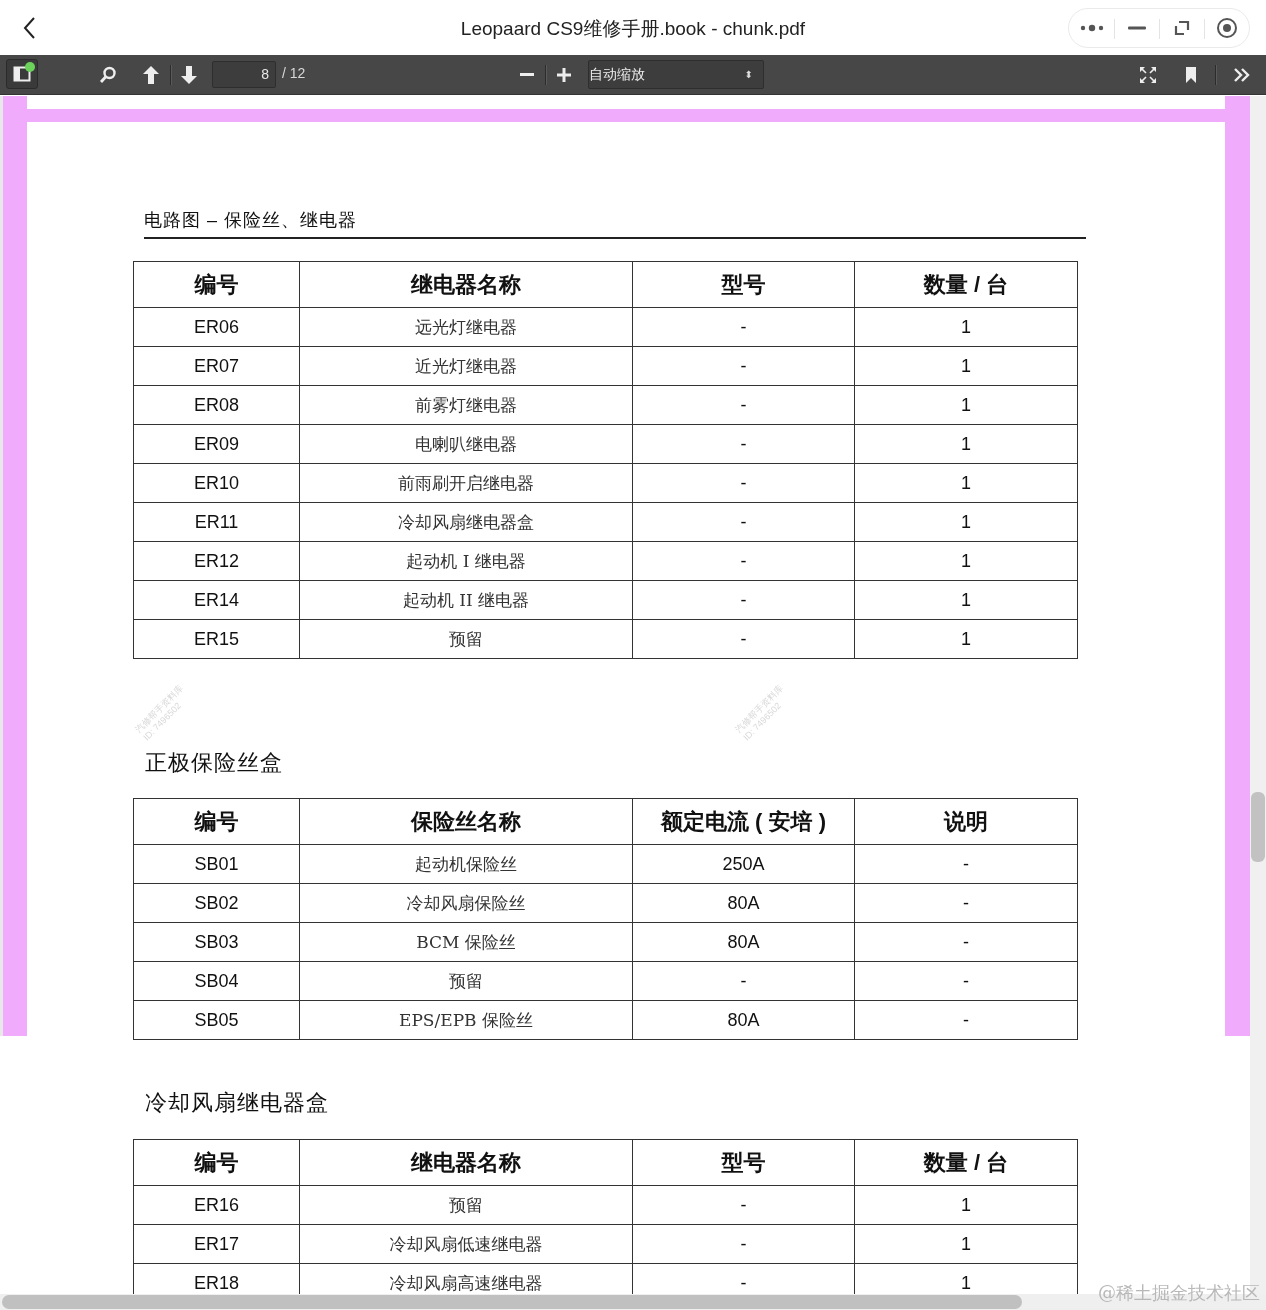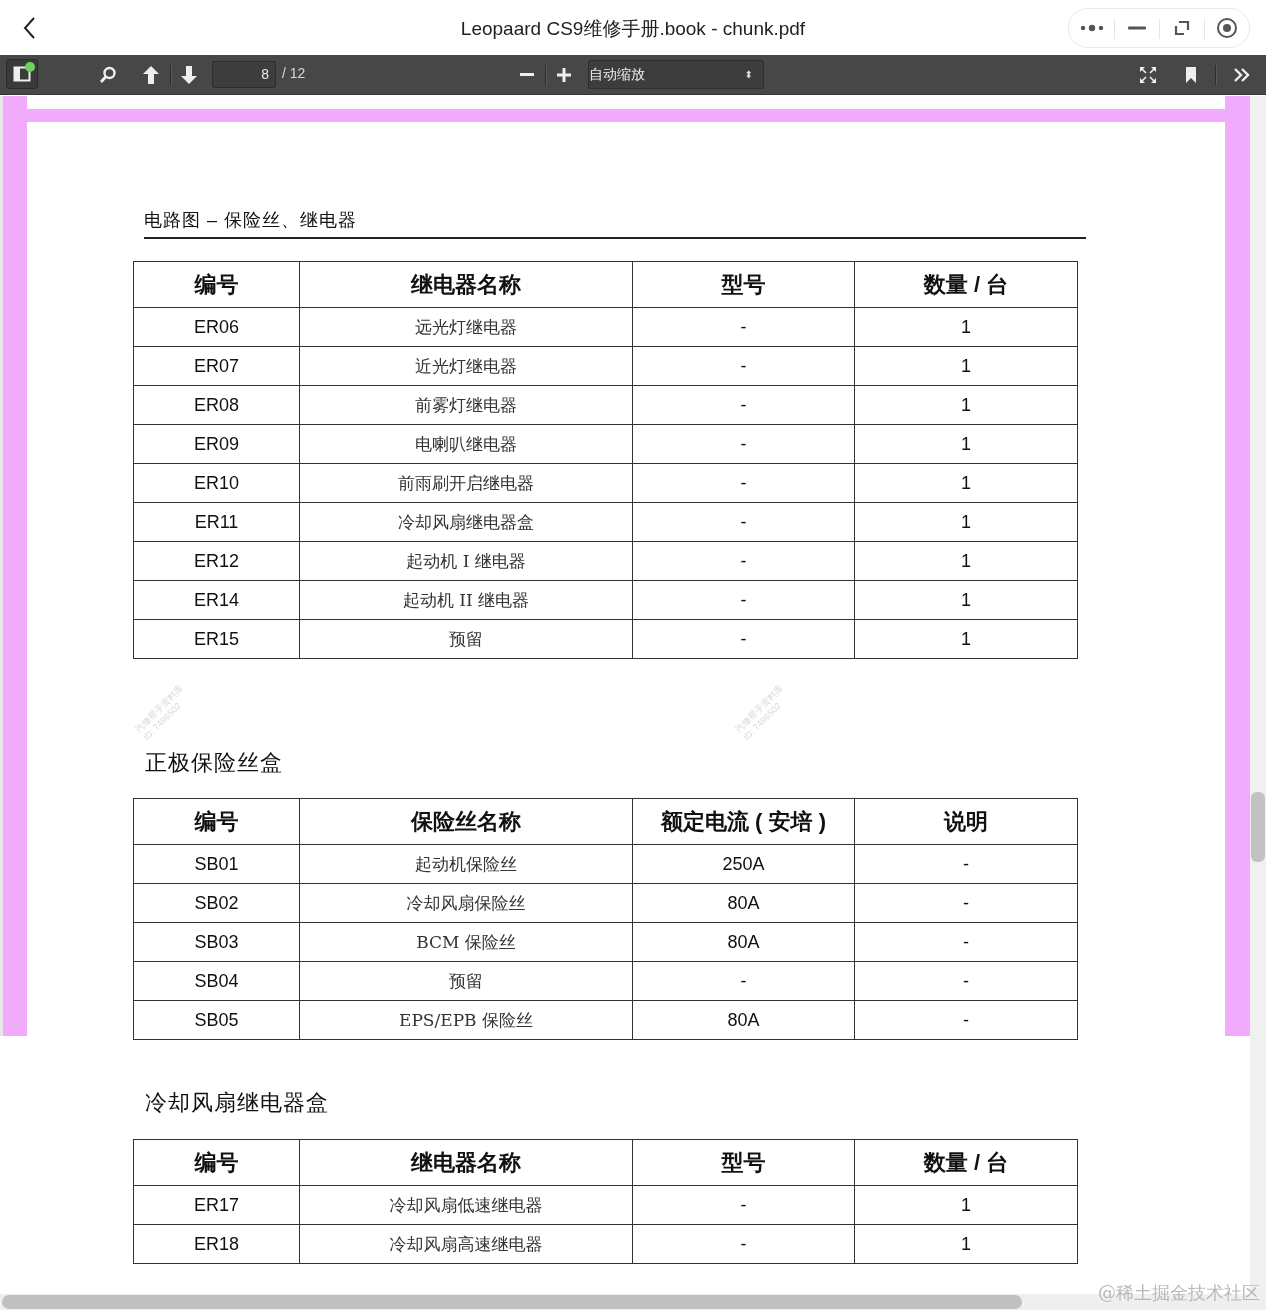--- a/index.html
+++ b/index.html
@@ -286,20 +286,26 @@
           <col class="c4">
         </colgroup>
       <tbody>
           <tr>
         <th>编号</th>
         <th>继电器名称</th>
         <th>型号</th>
         <th>数量 / 台</th>
       </tr>
       <tr>
+            <td>ER16</td>
+            <td class="name">预留</td>
+            <td>-</td>
+            <td>1</td>
+          </tr>
+      <tr>
             <td>ER17</td>
             <td class="name">冷却风扇低速继电器</td>
             <td>-</td>
             <td>1</td>
           </tr>
       <tr>
             <td>ER18</td>
             <td class="name">冷却风扇高速继电器</td>
             <td>-</td>
             <td>1</td>

